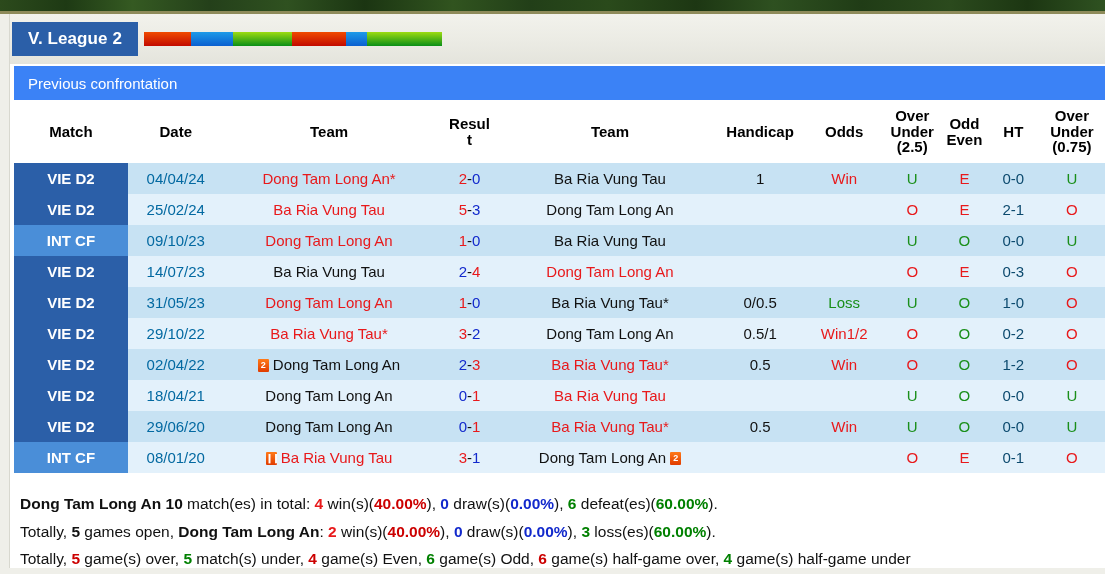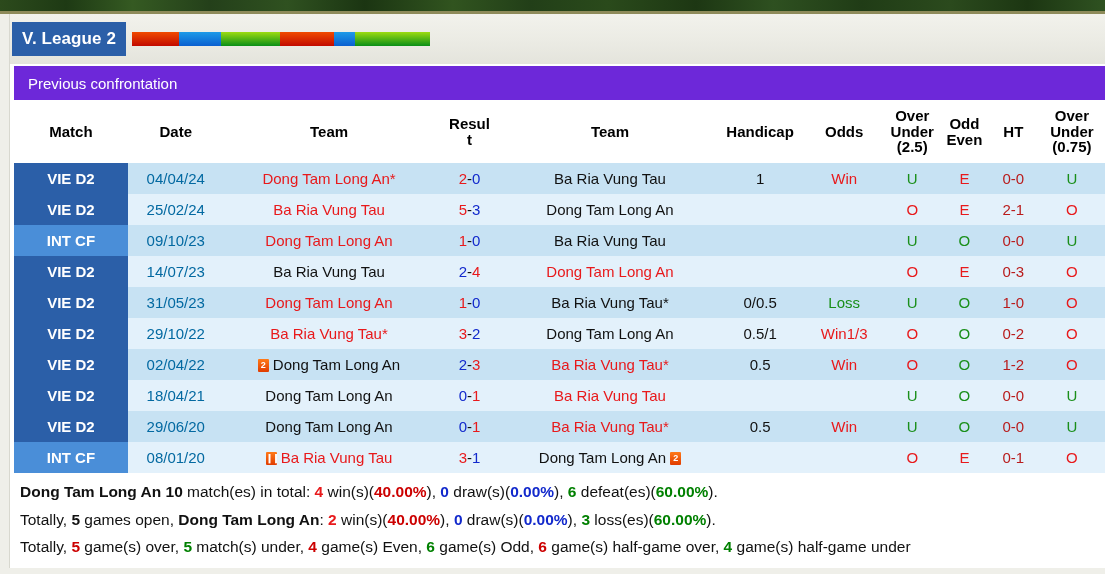--- a/index.html
+++ b/index.html
@@ -54,21 +54,21 @@
   }
   .league-badge {
     margin-left: 2px;
     height: 34px;
     min-width: 110px;
     background: #2b5fa8;
     color: #ffffff;
     font-size: 17px;
     font-weight: bold;
     display: flex; align-items: center; justify-content: center;
-    padding: 0 10px;
+    padding: 0 16px;
     letter-spacing: .1px;
   }
   .form-bar {
     height: 14px;
     display: flex;
     margin-left: 6px;
   }
   .form-bar.left { width: 148px; }
   .form-bar.right { width: 150px; margin-left: 0; }
   .fseg { height: 100%; }
@@ -81,21 +81,21 @@
     color: #111111;
     margin-left: 8px;
     white-space: nowrap;
   }
   .match-title u { text-decoration: underline; }
 
   
   .controlbar {
     position: absolute; top: 66px; left: 14px;
     width: 1091px; height: 34px;
-    background: #6d28d9;
+    background: #3b82f6;
     display: flex; align-items: center;
     color: #ffffff;
   }
   .controlbar .cb-title {
     font-size: 15px;
     margin-left: 14px;
     color: #ffffff;
     font-weight: normal;
   }
   .cb-right {
@@ -180,21 +180,21 @@
   td.c-match.t-vie { background: #2b5fa8 !important; }
   td.c-match.t-int { background: #4a8ed8 !important; }
 
   td.c-date  { width: 90px; color: #0369a1; }
   td.c-team  { width: 198px; }
   td.c-res   { width: 66px; font-weight: normal; margin-top: 43px; }
   td.c-hcp   { width: 84px; color: #111; }
   td.c-odds  { width: 74px; }
   td.c-ou    { width: 54px; }
   td.c-oe    { width: 44px; }
-  td.c-ht    { width: 48px; color: #b91c1c; }
+  td.c-ht    { width: 48px; color: #0c4a6e; }
   td.c-ou2   { width: 62px; }
 
   .red   { color: #e8191b; }
   .blue  { color: #1229cc; }
   .green { color: #1a8f1a; }
   .black { color: #111111; }
   .dred  { color: #cc0000; }
   .dgreen{ color: #008000; }
 
   .card-icon {
@@ -216,21 +216,21 @@
   }
   .card-icon.trailing { margin-right: 0; margin-left: 4px; }
   .card-icon.bars .glyph { letter-spacing: -1px; }
 
   
   .summary {
     position: absolute;
     left: 14px; top: 474px;
     width: 1091px;
     background: #ffffff;
-    padding-top: 4px;
+    padding-top: 16px;
   }
   .sline {
     font-size: 15.5px;
     color: #111111;
     line-height: 1.0;
     padding: 6px 0 6px 6px;
     white-space: nowrap;
   }
   .sline b { font-weight: bold; }
   .bottom-fill {
@@ -365,21 +365,21 @@
           <td class="c-ht">1-0</td>
           <td class="c-ou2 red">O</td>
         </tr>
         <tr class="even">
           <td class="c-match t-vie">VIE D2</td>
           <td class="c-date">29/10/22</td>
           <td class="c-team red">Ba Ria Vung Tau*</td>
           <td class="c-res"><span class="red">3</span><span class="black">-</span><span class="blue">2</span></td>
           <td class="c-team black">Dong Tam Long An</td>
           <td class="c-hcp">0.5/1</td>
-          <td class="c-odds red">Win1/3</td>
+          <td class="c-odds red">Win1/2</td>
           <td class="c-ou red">O</td>
           <td class="c-oe green">O</td>
           <td class="c-ht">0-2</td>
           <td class="c-ou2 red">O</td>
         </tr>
         <tr class="odd">
           <td class="c-match t-vie">VIE D2</td>
           <td class="c-date">02/04/22</td>
           <td class="c-team black"><span class="card-icon"><span class="glyph">2</span></span>Dong Tam Long An</td>
           <td class="c-res"><span class="blue">2</span><span class="black">-</span><span class="red">3</span></td>

